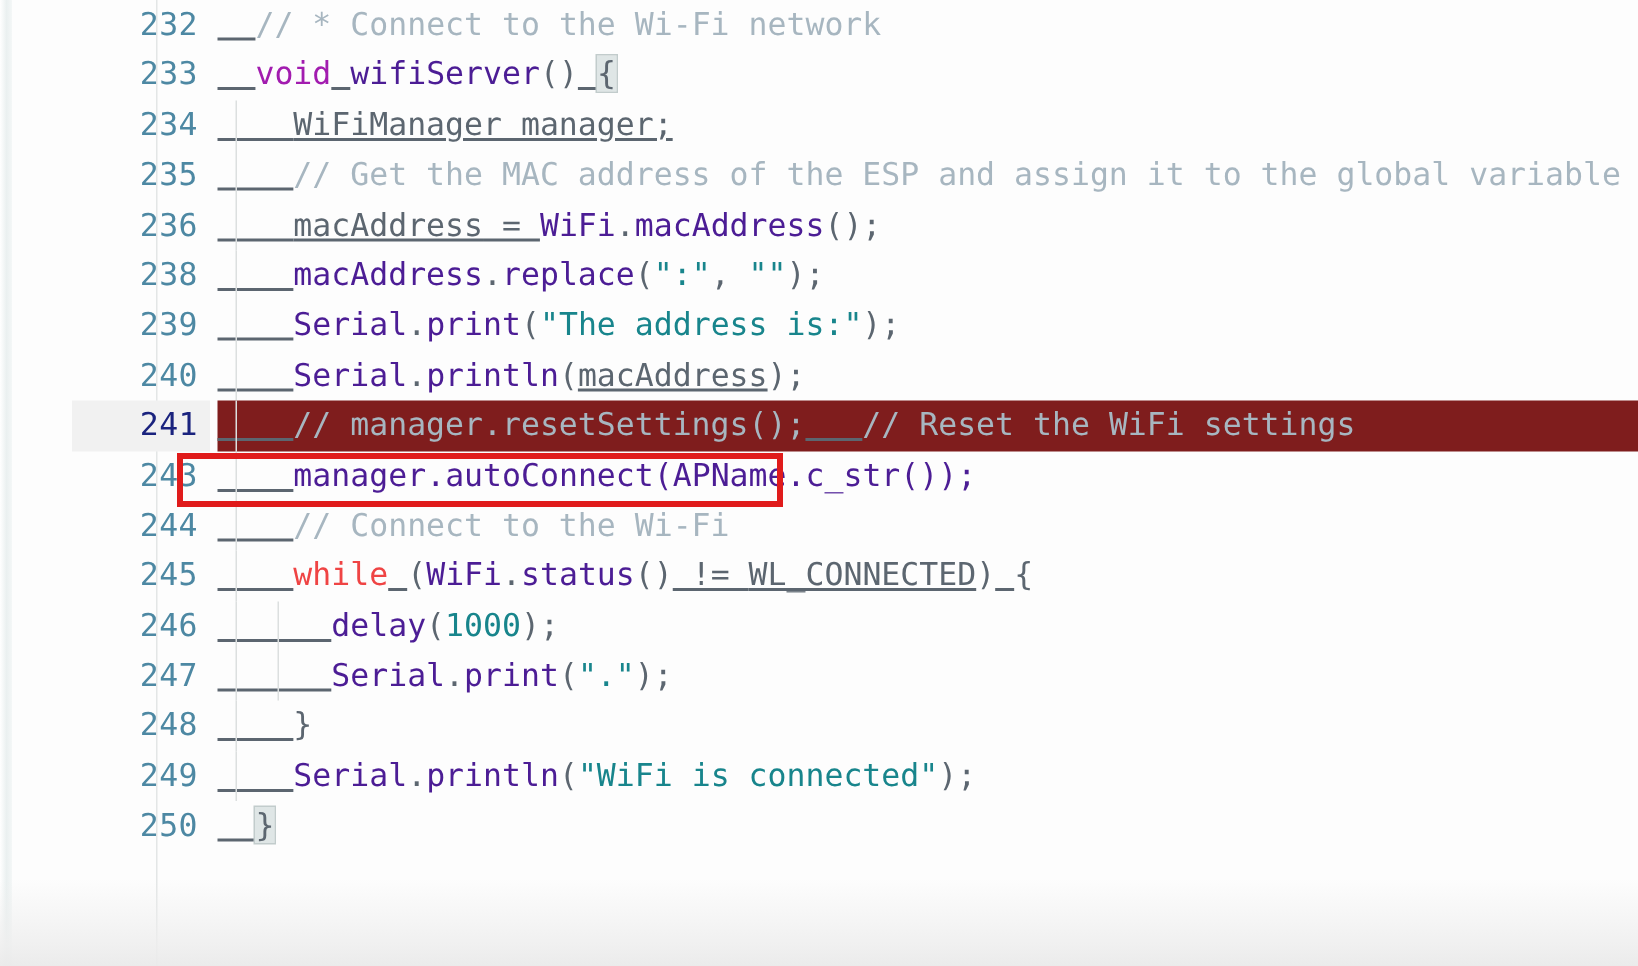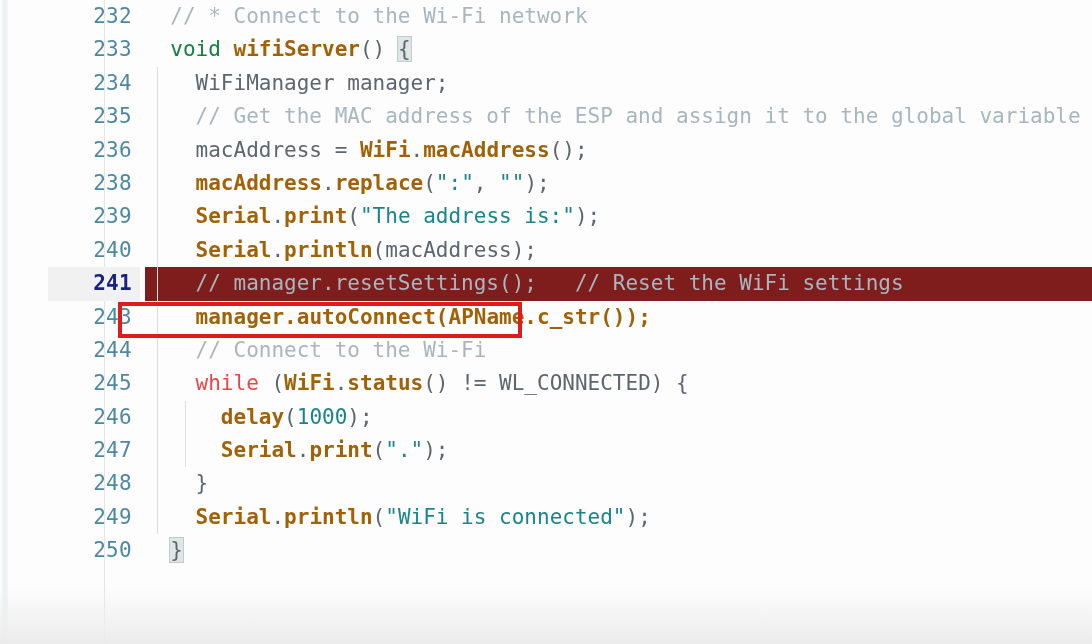--- a/index.html
+++ b/index.html
@@ -64,21 +64,21 @@
     position: absolute;
     left: 8px; top: 0;
     width: 84px;
     height: 33.4px;
     text-align: right;
     color: #4d88a3;
     font-size: 21px;
     line-height: 33.4px;
     letter-spacing: 0.3px;
   }
-  .row.active .lineno { color: #1a237e; font-weight: 700; }
+  .row.active .lineno { color: #1a237e; font-weight: 400; }
 
   
   .gutter-sep {
     position: absolute;
     left: 104px; top: 0;
     width: 1px; height: 644px;
     background: #e3e6e6;
     pointer-events: none;
   }
 
@@ -94,25 +94,25 @@
   
   .guide {
     position: absolute;
     width: 1px;
     background: #dcdfdf;
     pointer-events: none;
   }
 
   
   .cm   { color: #a7b6c0; }            
-  .kw   { color: #15803d; }            
+  .kw   { color: #a21caf; }            
   .kw2  { color: #ef4444; }            
-  .fn   { color: #a16207; font-weight: bold; }            
+  .fn   { color: #4c1d95; }            
   .str  { color: #18858c; }            
-  .pl   { color: #5c6670; }            
+  .pl   { color: #5c6670; text-decoration: underline; }            
   .pn   { color: #5c6670; }            
 
   
   .brk {
     background: #dfe6e6;
     outline: 1px solid #c2cccc;
   }
 
   
   .redbox {

